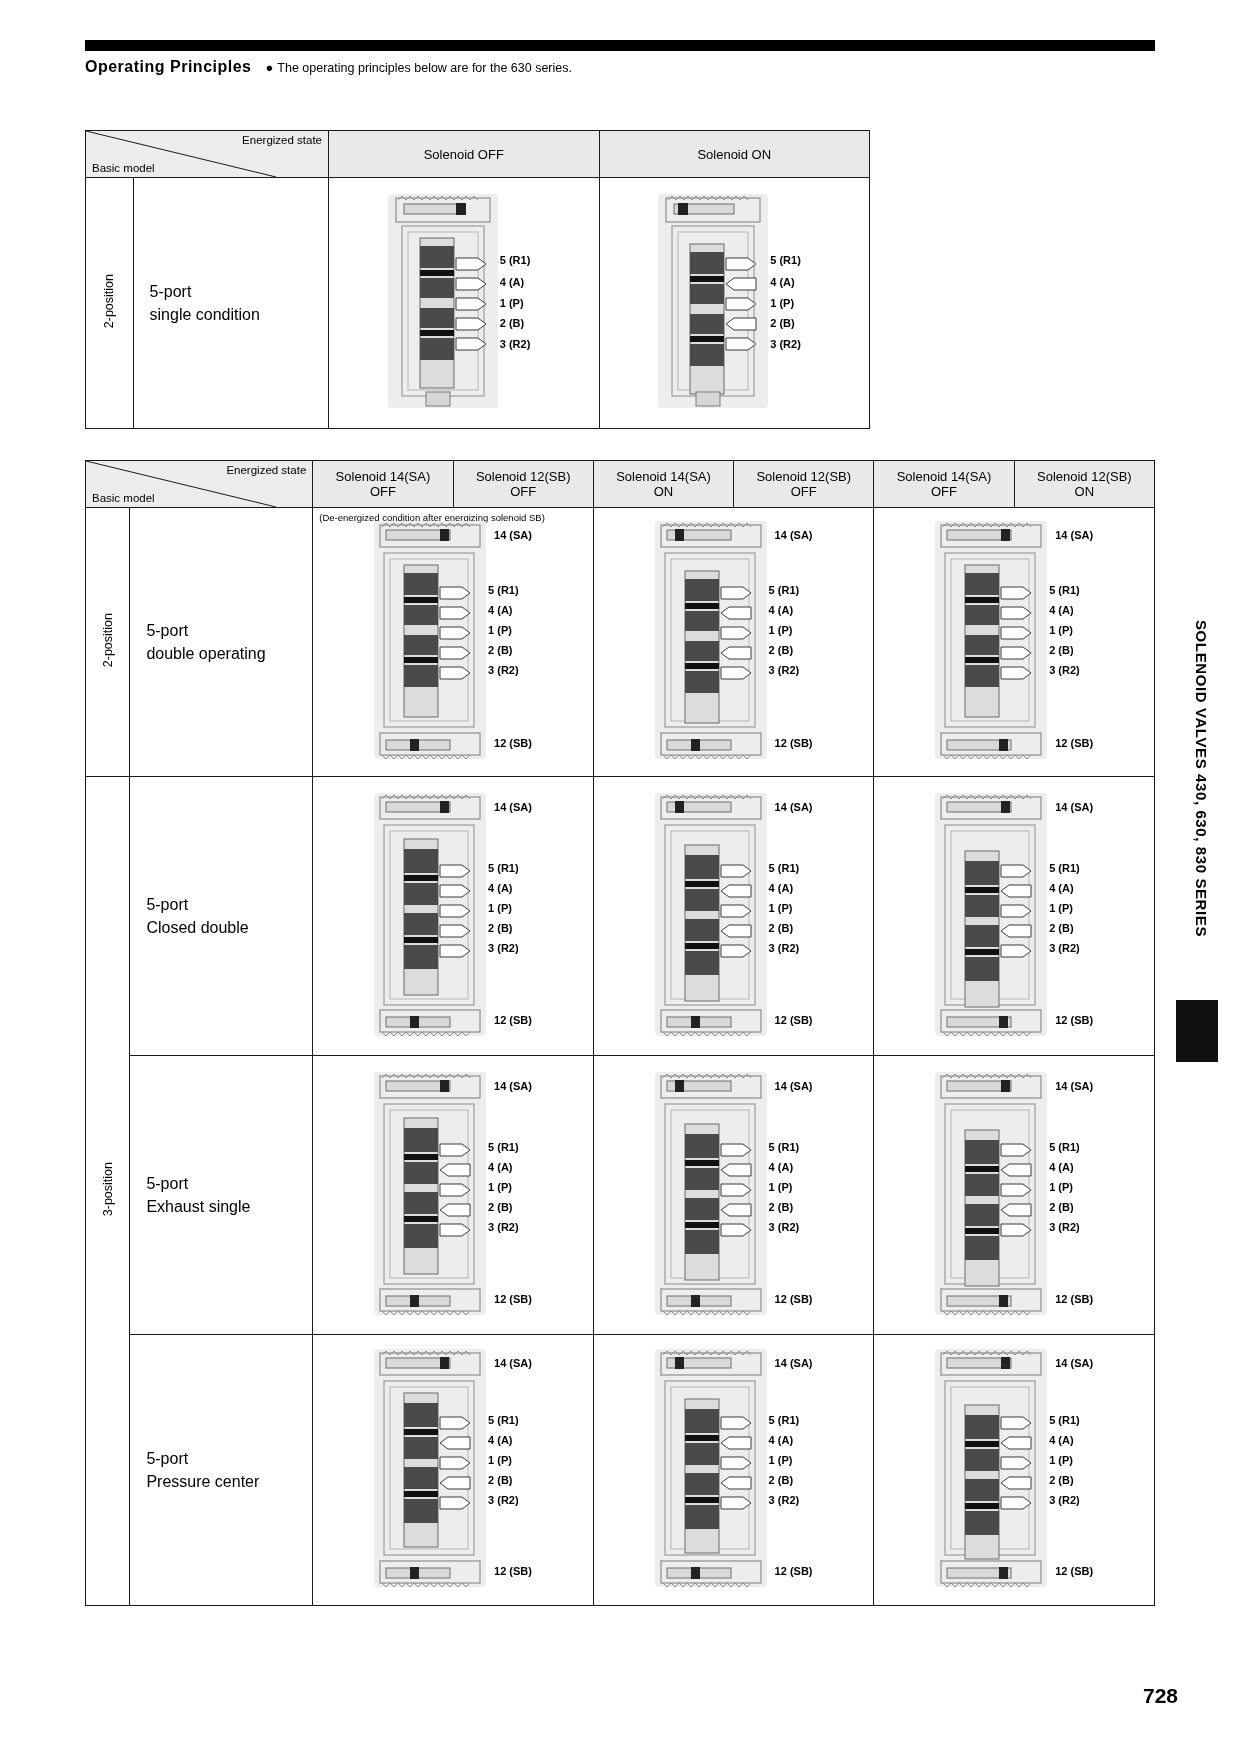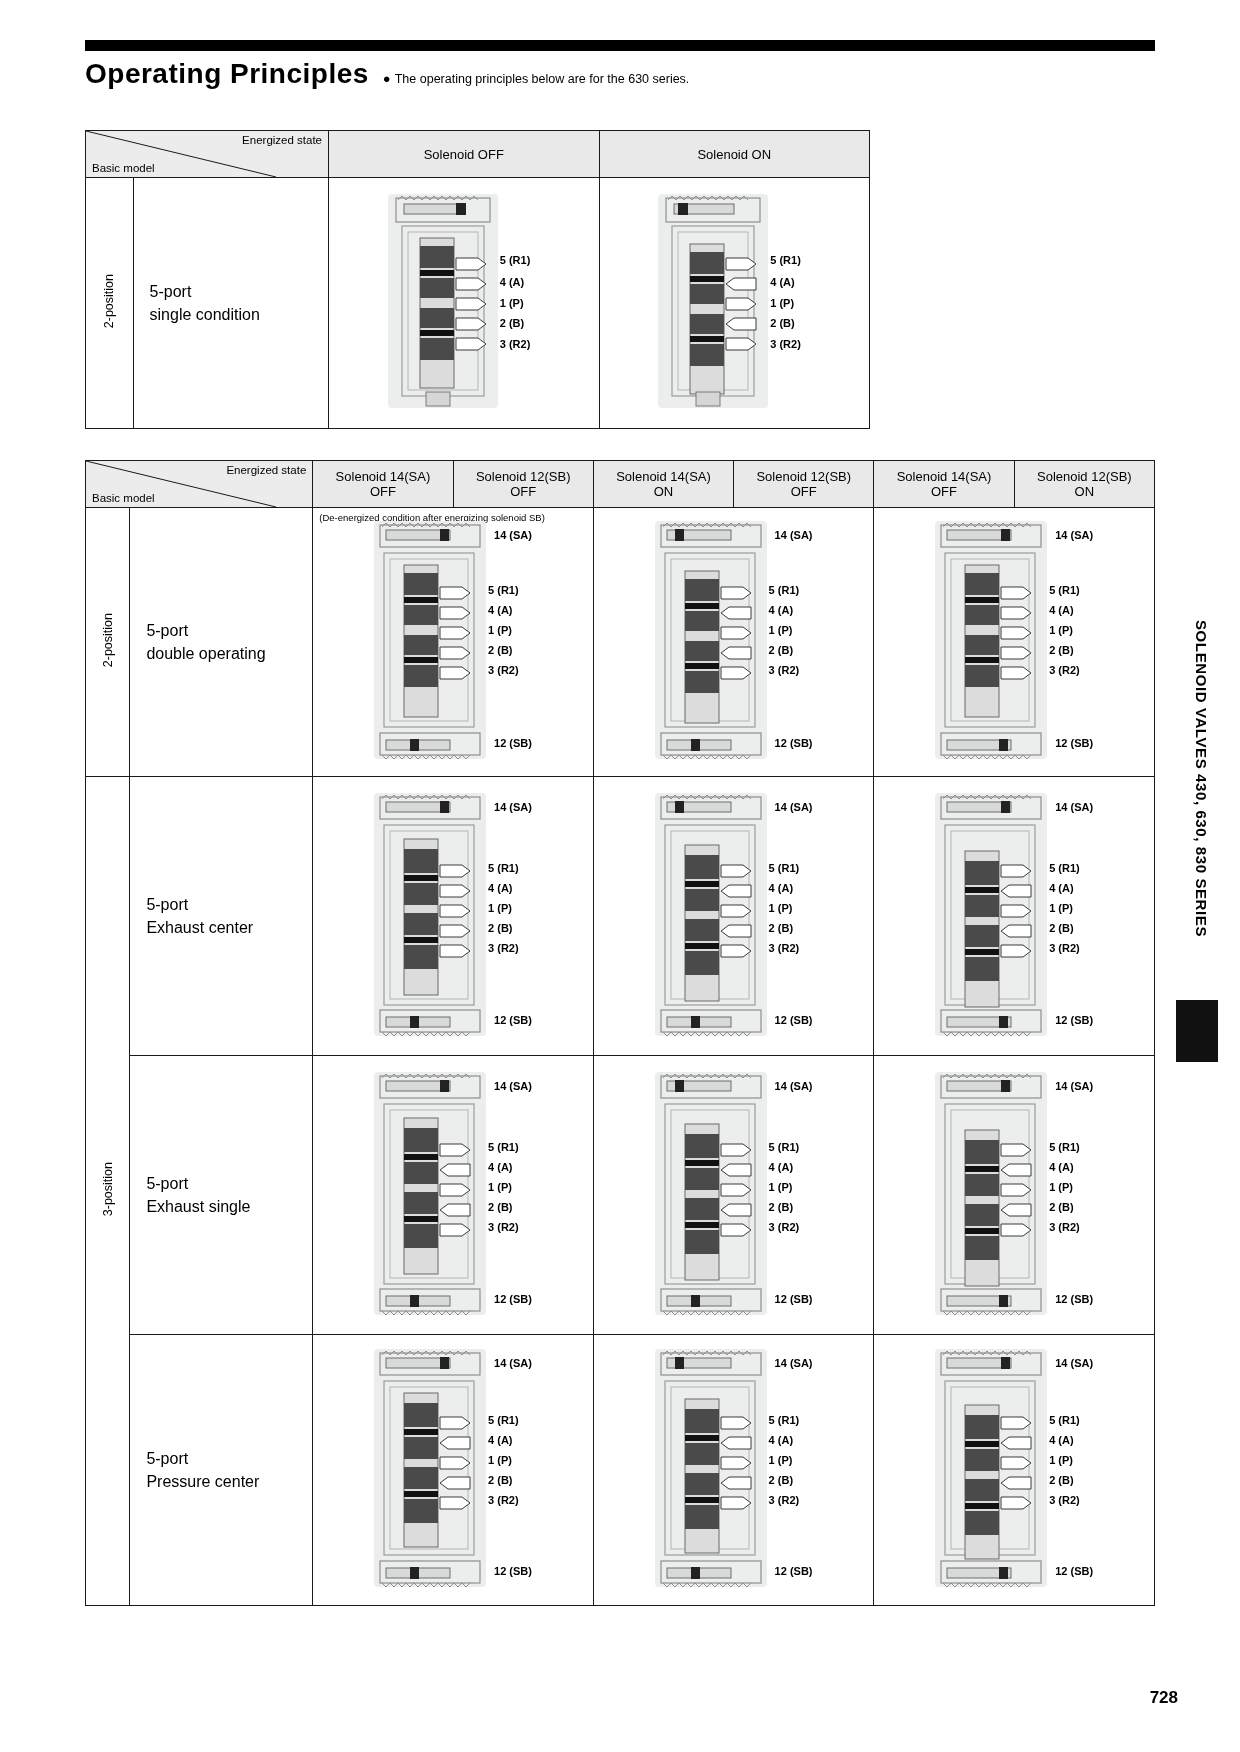--- a/index.html
+++ b/index.html
@@ -29,21 +29,21 @@
     background: #000;
   }
   .title-row {
     position: absolute;
     left: 85px; top: 58px;
     width: 1000px;
     display: flex;
     align-items: baseline;
   }
   .title-main {
-    font-size: 28px;
+    font-size: 16px;
     font-weight: bold;
     letter-spacing: 0.5px;
   }
   .title-bullet {
     font-size: 13px;
     margin-left: 14px;
     margin-right: 4px;
     line-height: 1;
   }
   .title-sub {
@@ -65,21 +65,21 @@
     right: 22px;
     top: 1000px;
     width: 42px;
     height: 62px;
     background: #111;
   }
   .page-number {
     position: absolute;
     right: 62px;
     bottom: 44px;
-    font-size: 17px;
+    font-size: 21px;
     font-weight: bold;
   }
   
   .tbl {
     position: absolute;
     border-collapse: collapse;
   }
   .tbl td, .tbl th {
     border: 1px solid #1a1a1a;
     padding: 0;
@@ -437,21 +437,21 @@
         </div>
       </td>
     </tr>
 
     <tr>
       <td class="rotcell" rowspan="3">
         <span>3-position</span>
       </td>
       <td class="modelcell" style="height:278px;">
         <span>5-port</span><br>
-        <span>Exhaust center</span>
+        <span>Closed double</span>
       </td>
       <td class="diagcell" colspan="2">
         <div class="valve">
           <svg width="210" height="255" viewBox="0 0 210 255">
             <rect x="26" y="6" width="112" height="243" rx="4" fill="#eceded"></rect>
             <rect x="32" y="10" width="100" height="22" fill="none" stroke="#8e8e8e" stroke-width="1.2"></rect>
             <path d="M34 12 l4 -4 l4 4 l4 -4 l4 4 l4 -4 l4 4 l4 -4 l4 4 l4 -4 l4 4 l4 -4 l4 4 l4 -4 l4 4 l4 -4 l4 4 l4 -4 l4 4 l4 -4 l4 4 l4 -4 l4 4" fill="none" stroke="#8e8e8e" stroke-width="1"></path>
             <rect x="38" y="15" width="64" height="10" fill="#d8d9d9" stroke="#6e6e6e" stroke-width="1"></rect>
             <rect x="92" y="14" width="9" height="12" fill="#222"></rect>
             <rect x="32" y="223" width="100" height="22" fill="none" stroke="#8e8e8e" stroke-width="1.2"></rect>

